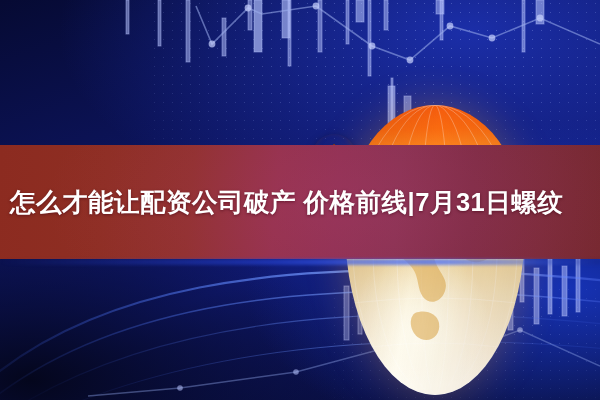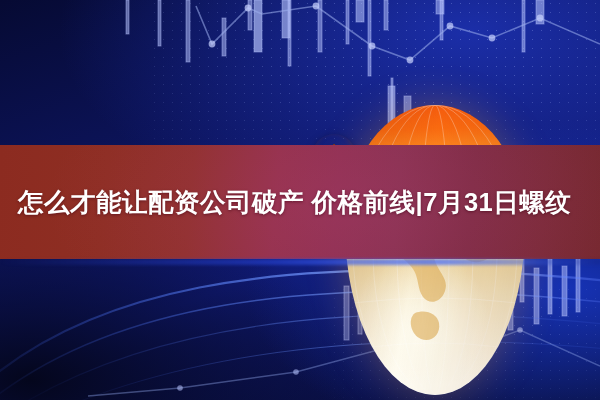--- a/index.html
+++ b/index.html
@@ -111,21 +111,21 @@
   .banner::after {
     content: "";
     position: absolute; inset: 0;
     background: radial-gradient(70% 180% at 58% 50%, rgba(180,70,120,.26), rgba(0,0,0,0) 72%);
   }
   .banner-text {
     position: absolute; inset: 0;
     z-index: 3;
     display: flex; flex-direction: column;
     align-items: center; justify-content: center;
-    padding: 0 8px;
+    padding: 0 0;
     box-sizing: border-box;
   }
   .t-line {
     color: #ffffff;
     font-size: 25.5px;
     font-weight: bold;
     line-height: 38px;
     letter-spacing: .5px;
     white-space: nowrap;
     text-shadow: 0 1px 3px rgba(60,0,20,.55);

